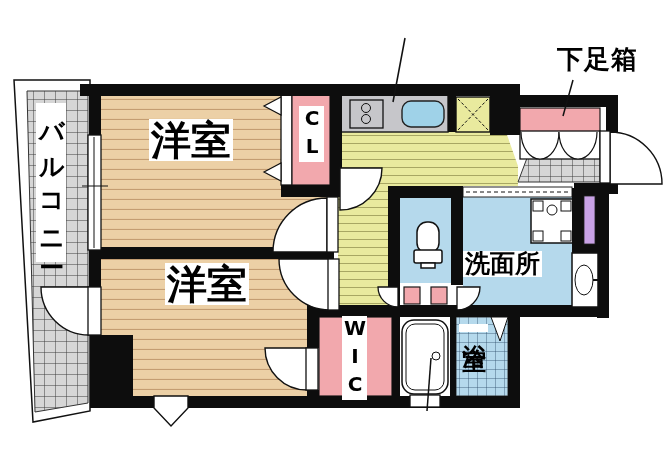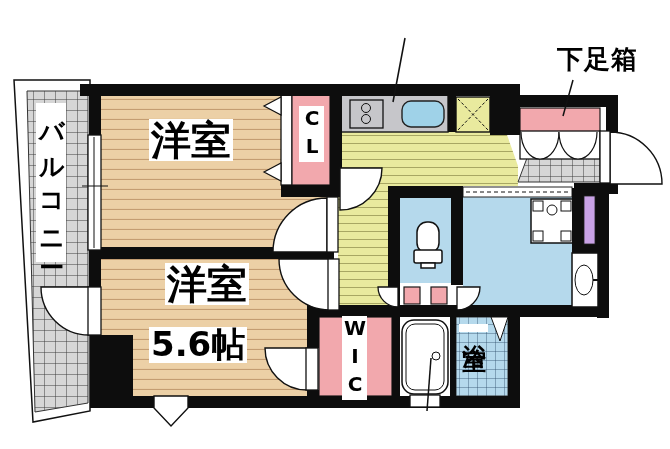--- a/index.html
+++ b/index.html
@@ -195,23 +195,23 @@
 </svg>
 
 
 <div class="lbl" style="left:520px;top:46px;font-size:26px;letter-spacing:1px;margin-left:37px;">下足箱</div>
 
 <div class="lbl vtext bg" style="left:36px;top:103px;font-size:25px;letter-spacing:9px;">バルコニー</div>
 
 <div class="lbl bg" style="left:149px;top:119px;font-size:40px;">洋室</div>
 
 <div class="lbl bg" style="left:165px;top:263px;font-size:40px;">洋室</div>
-<div class="lbl bg" style="left:149px;top:327px;font-size:34px;">5.6帖</div>
 
 <div class="lbl vtext bg" style="left:299px;top:106px;font-size:20px;letter-spacing:4px;">CL</div>
 
 <div class="lbl vtext bg" style="left:342px;top:316px;font-size:20px;letter-spacing:4px;">WIC</div>
 
+<div class="lbl bg" style="left:463px;top:251px;font-size:25px;">洗面所</div>
 
 <div class="lbl vtext bg" style="left:459px;top:324px;font-size:24px;letter-spacing:4px;">浴室</div>
 
 
 </div>
 
 </body></html>

